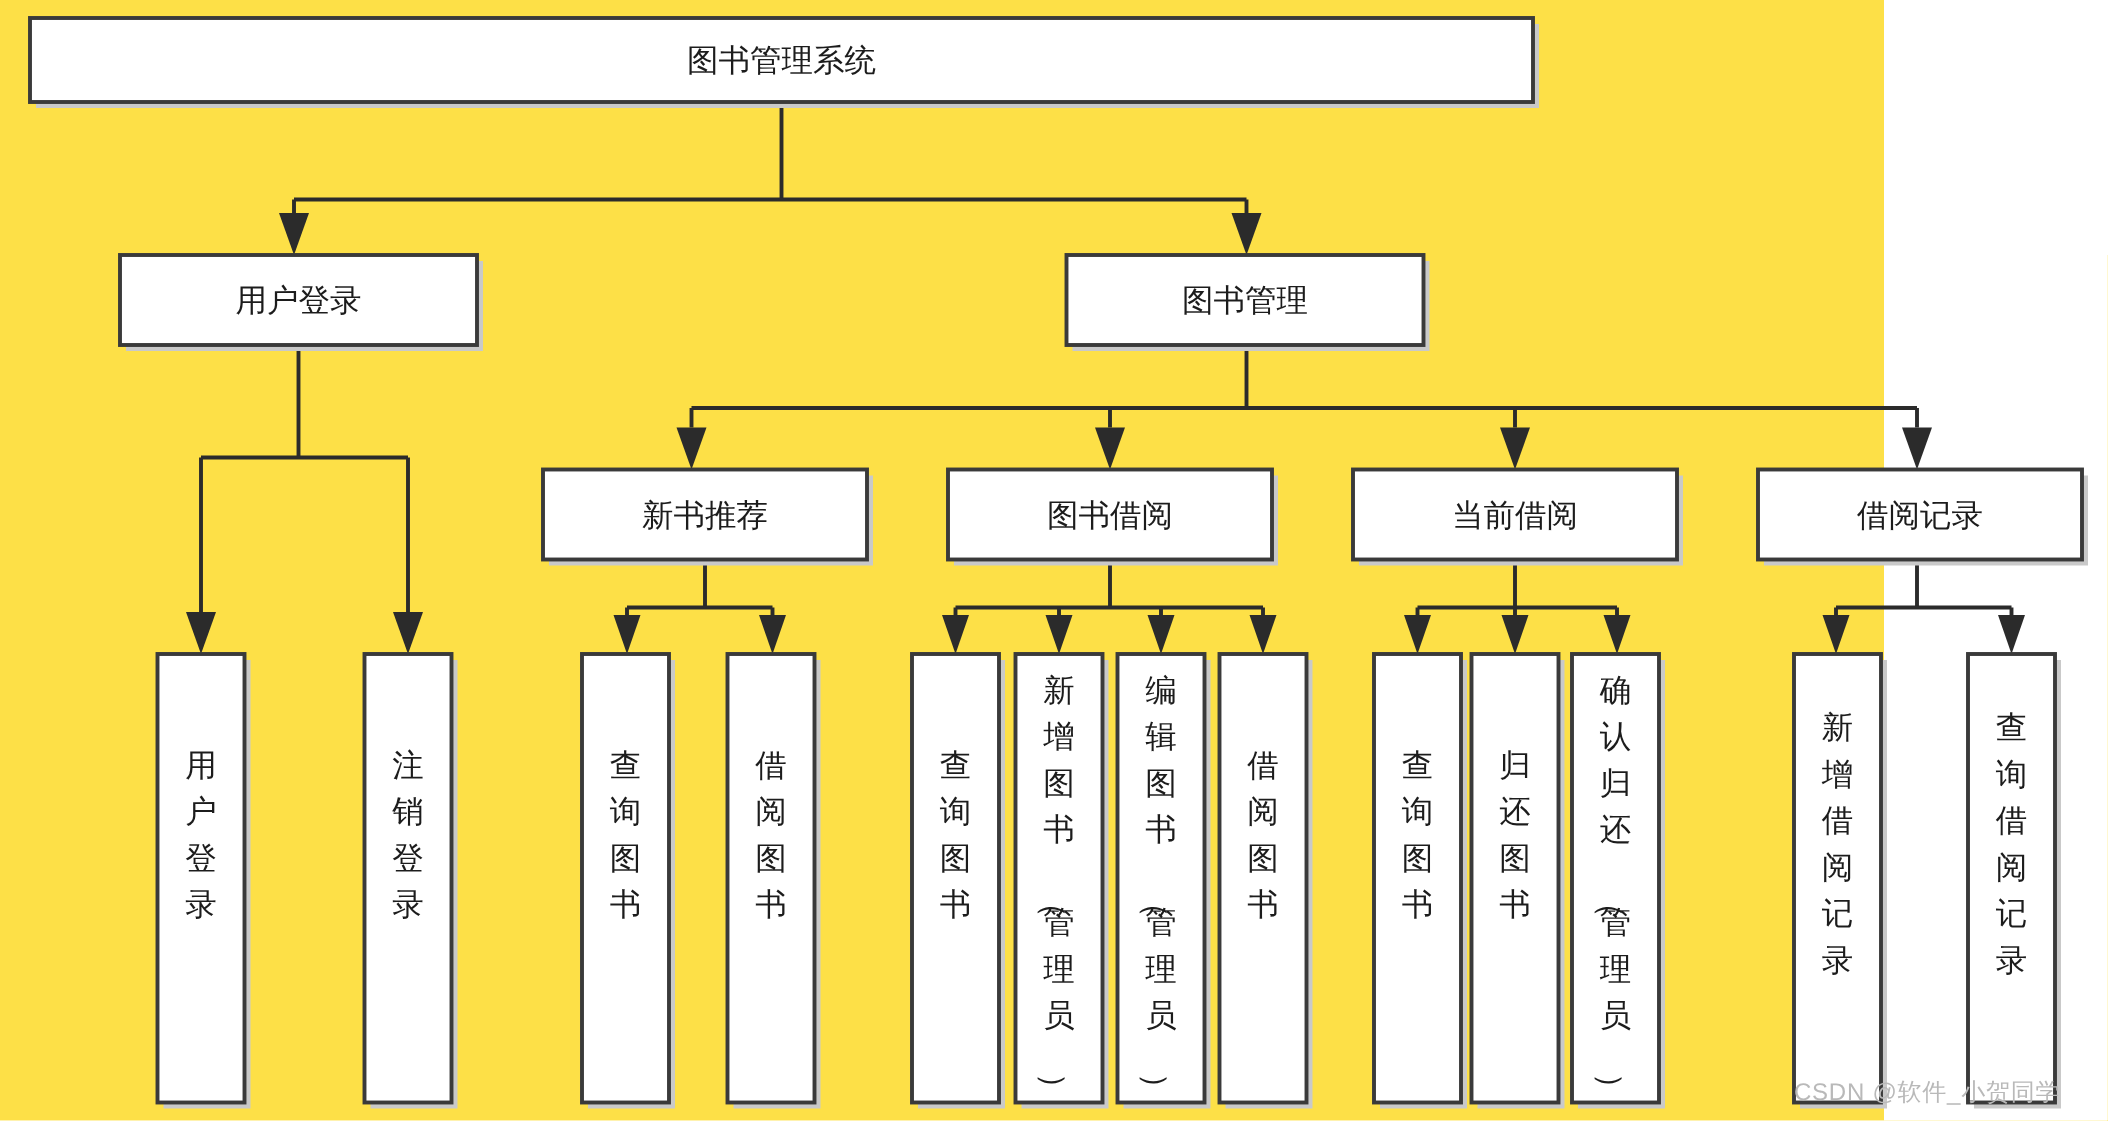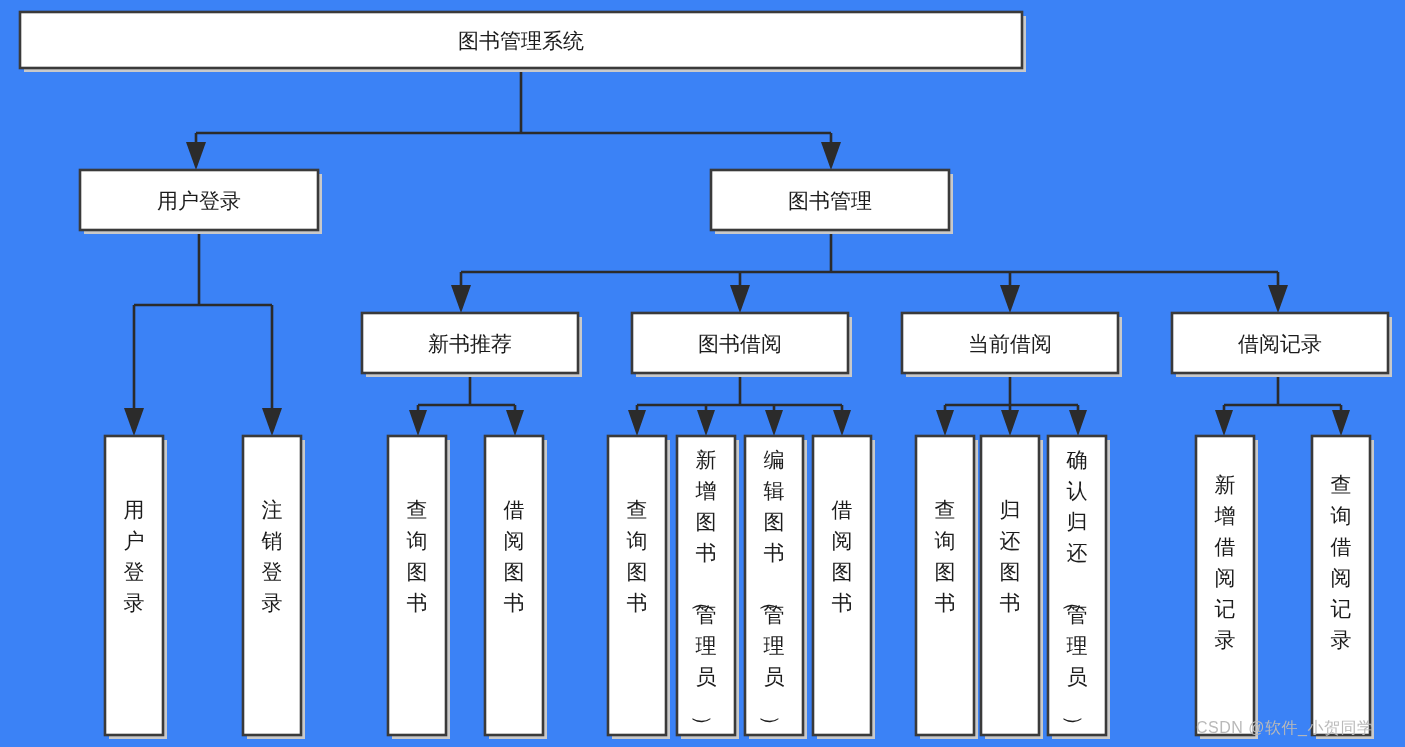--- a/index.html
+++ b/index.html
@@ -8,23 +8,23 @@
     background: #ffffff;
   }
   body {
     width: 1405px;
     height: 747px;
     font-family: "Liberation Sans", sans-serif;
     overflow: hidden;
   }
   #diagram-root {
     position: relative;
-    width: 1405px;
+    width: 1256px;
     height: 747px;
-    background: #3b82f6;
+    background: #fde047;
   }
   svg.diagram {
     position: absolute;
     left: 0;
     top: 0;
     width: 1405px;
     height: 747px;
   }
   .node-box {
     fill: #ffffff;

